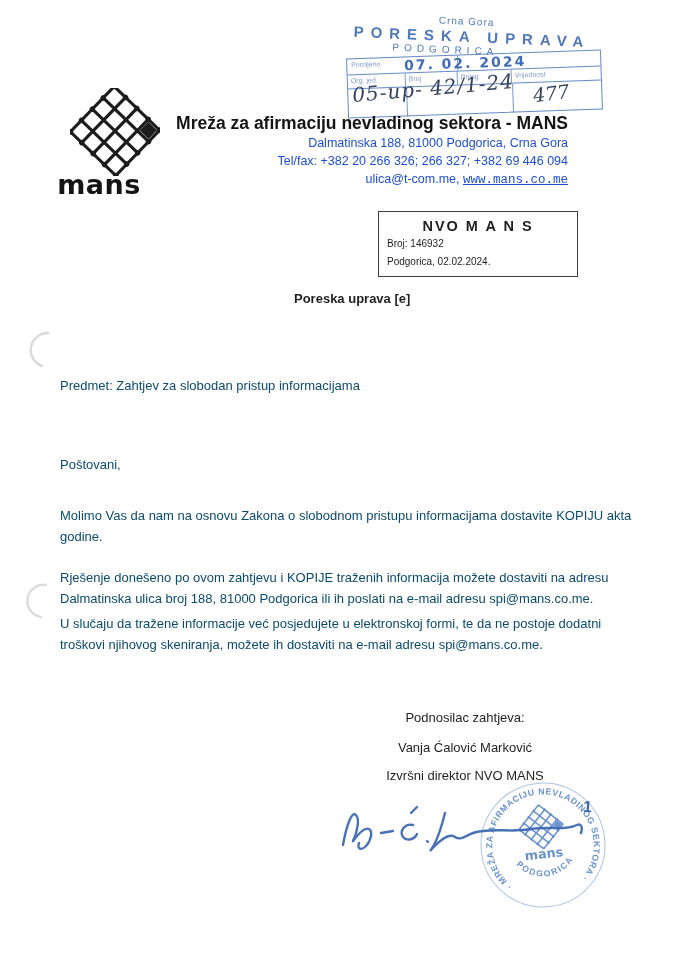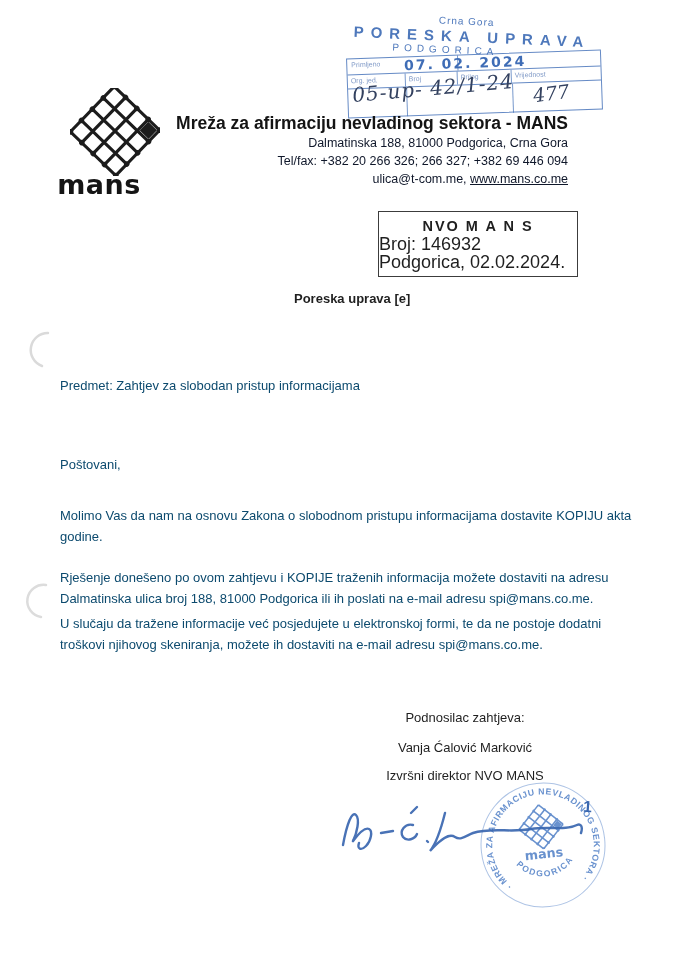--- a/index.html
+++ b/index.html
@@ -28,27 +28,27 @@
   .rs-faint{font-size:7px;color:rgba(86,120,180,.75);padding:2px 0 0 4px;}
   .rs-date{left:404px;top:55px;font-size:14px;font-weight:bold;color:#3f6db6;
            letter-spacing:2px;transform:rotate(-2deg);font-family:"DejaVu Sans",sans-serif;}
   .ink{font-family:"DejaVu Serif",serif;font-style:italic;color:#33415f;}
   .rs-case{left:352px;top:76px;font-size:20px;letter-spacing:1px;transform:rotate(-5deg);}
   .rs-value{left:533px;top:82px;font-size:19px;transform:rotate(-7deg);}
 
   
   .lh-text{left:170px;top:112px;width:398px;text-align:right;}
   .lh-title{font-size:17.5px;font-weight:bold;color:#141414;line-height:22px;}
-  .lh-line{font-size:12.5px;color:#0f172a;line-height:18px;}
-  .lh-site{text-decoration:underline;}
+  .lh-line{font-size:12.5px;color:#1d4ed8;line-height:18px;}
+  .lh-site{text-decoration:underline;font-family:Liberation Mono, monospace;}
 
   
   .refbox{left:378px;top:211px;width:200px;height:66px;border:1.5px solid #3c3c3c;box-sizing:border-box;}
   .ref-title{text-align:center;font-size:14.5px;font-weight:bold;letter-spacing:2px;margin-top:6px;}
-  .ref-line{font-size:18px;margin:2px 0 0 0;line-height:16px;}
+  .ref-line{font-size:10px;margin:2px 0 0 8px;line-height:16px;}
 
   .recipient{left:263px;top:291px;font-size:13px;font-weight:bold;padding-left:31px;}
   .bodyline{font-size:13px;line-height:21px;color:#0c4a6e;}
   .bcol{left:60px;width:575px;}
 
   
   .sigcol{left:340px;width:250px;text-align:center;font-size:13px;}
   .pagemark{left:583px;top:798px;font-size:16px;color:#3a67b0;font-weight:bold;transform:rotate(4deg);}
 
   .artifact{position:absolute;}

